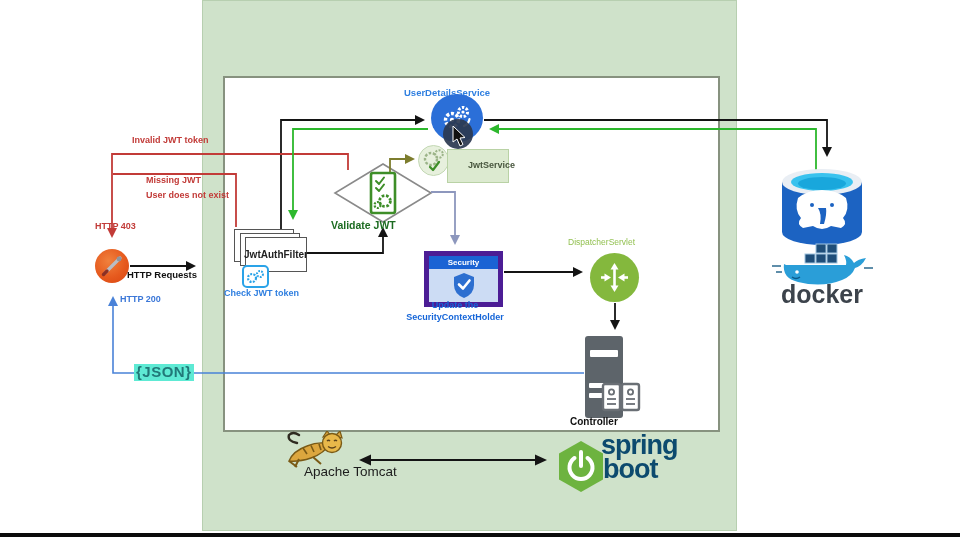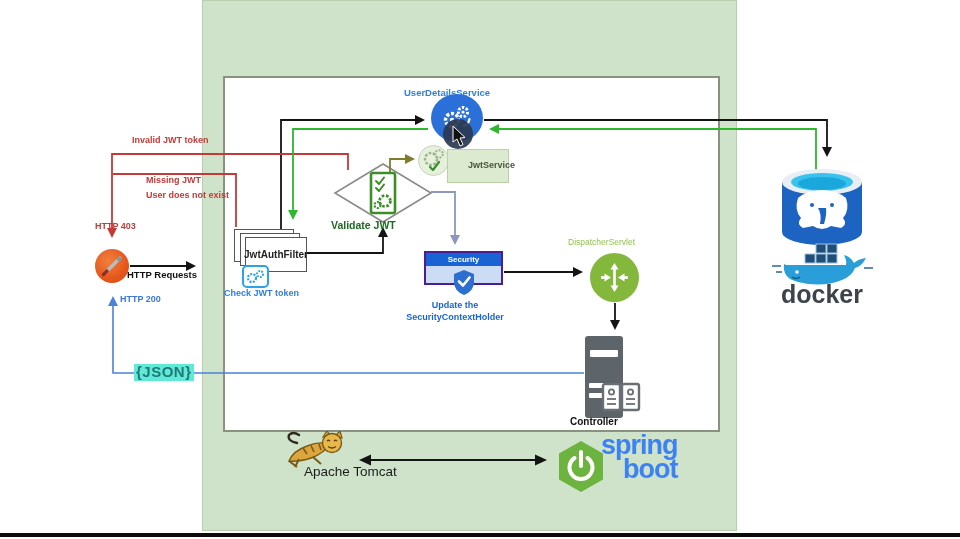--- a/index.html
+++ b/index.html
@@ -14,29 +14,29 @@
   .blue-lbl{color:#2f7fe0;font-weight:bold;}
   .red-lbl{color:#c23b38;font-weight:bold;font-size:9px;}
   .uds-circle{left:431px;top:94px;width:52px;height:48px;border-radius:50%;background:#2b6fd8;display:flex;align-items:center;justify-content:center;}
   .cursor-shadow{left:443px;top:119px;width:30px;height:30px;border-radius:50%;background:#2b3850;opacity:.92;}
   .jwt-icon{left:418px;top:145px;width:31px;height:31px;border-radius:50%;background:#e7f0dd;border:1px solid #c3d8b4;box-sizing:border-box;}
   .jwt-box{left:447px;top:149px;width:62px;height:34px;background:#dcead0;border:1px solid #b9d2a5;box-sizing:border-box;display:flex;align-items:center;justify-content:center;padding-left:27px;}
   .jwt-box span{font-size:9px;font-weight:bold;color:#49573f;}
   .card{background:#fff;border:1.3px solid #555;box-sizing:border-box;}
   .check-icon{left:242px;top:265px;width:27px;height:23px;background:#fff;border:2px solid #2aa3e8;border-radius:5px;box-sizing:border-box;display:flex;align-items:center;justify-content:center;}
   .http-circle{left:95px;top:249px;width:34px;height:34px;border-radius:50%;background:radial-gradient(circle at 40% 35%,#f0813d 0%,#e65a1e 55%,#d9440f 100%);display:flex;align-items:center;justify-content:center;}
-  .sec-box{left:424px;top:251px;width:79px;height:34px;border:2px solid #4c1d95;background:#ccdcf4;box-sizing:border-box;}
+  .sec-box{left:424px;top:251px;width:79px;height:56px;border:5px solid #4c1d95;background:#ccdcf4;box-sizing:border-box;}
   .sec-head{height:13px;background:#1a63d4;color:#fff;font-size:8px;font-weight:bold;text-align:center;line-height:13px;}
   .sec-body{display:flex;align-items:center;justify-content:center;height:33px;}
   .upd-lbl{left:399px;top:299px;width:112px;text-align:center;color:#1565d8;font-weight:bold;font-size:9px;line-height:1.35;}
   .disp-circle{left:590px;top:253px;width:49px;height:49px;border-radius:50%;background:#84b83d;display:flex;align-items:center;justify-content:center;}
   .tower{left:585px;top:336px;width:38px;height:82px;background:#5d646a;border-radius:3px;}
   .tower .slot{position:absolute;background:#fff;border-radius:1px;}
   .json-lbl{left:134px;top:364px;background:#5eead4;color:#217878;font-weight:bold;font-size:15px;padding:0 2px;letter-spacing:.5px;}
-  .spring-text{left:601px;top:433px;color:#3b82f6;font-weight:bold;font-size:27px;line-height:24px;letter-spacing:-1px;text-align:right;}
+  .spring-text{left:601px;top:433px;color:#0c4a6e;font-weight:bold;font-size:27px;line-height:24px;letter-spacing:-1px;}
   .docker-lbl{left:772px;top:281px;width:100px;text-align:center;color:#3c434b;font-weight:bold;font-size:25px;letter-spacing:0px;}
   .bottom-bar{left:0;top:533px;width:960px;height:4px;background:#0b0b0b;z-index:5;}
 </style>
 </head>
 <body>
 
 <div id="stage">
 
   <div class="abs green-panel"></div>
   <div class="abs inner-box"></div>

